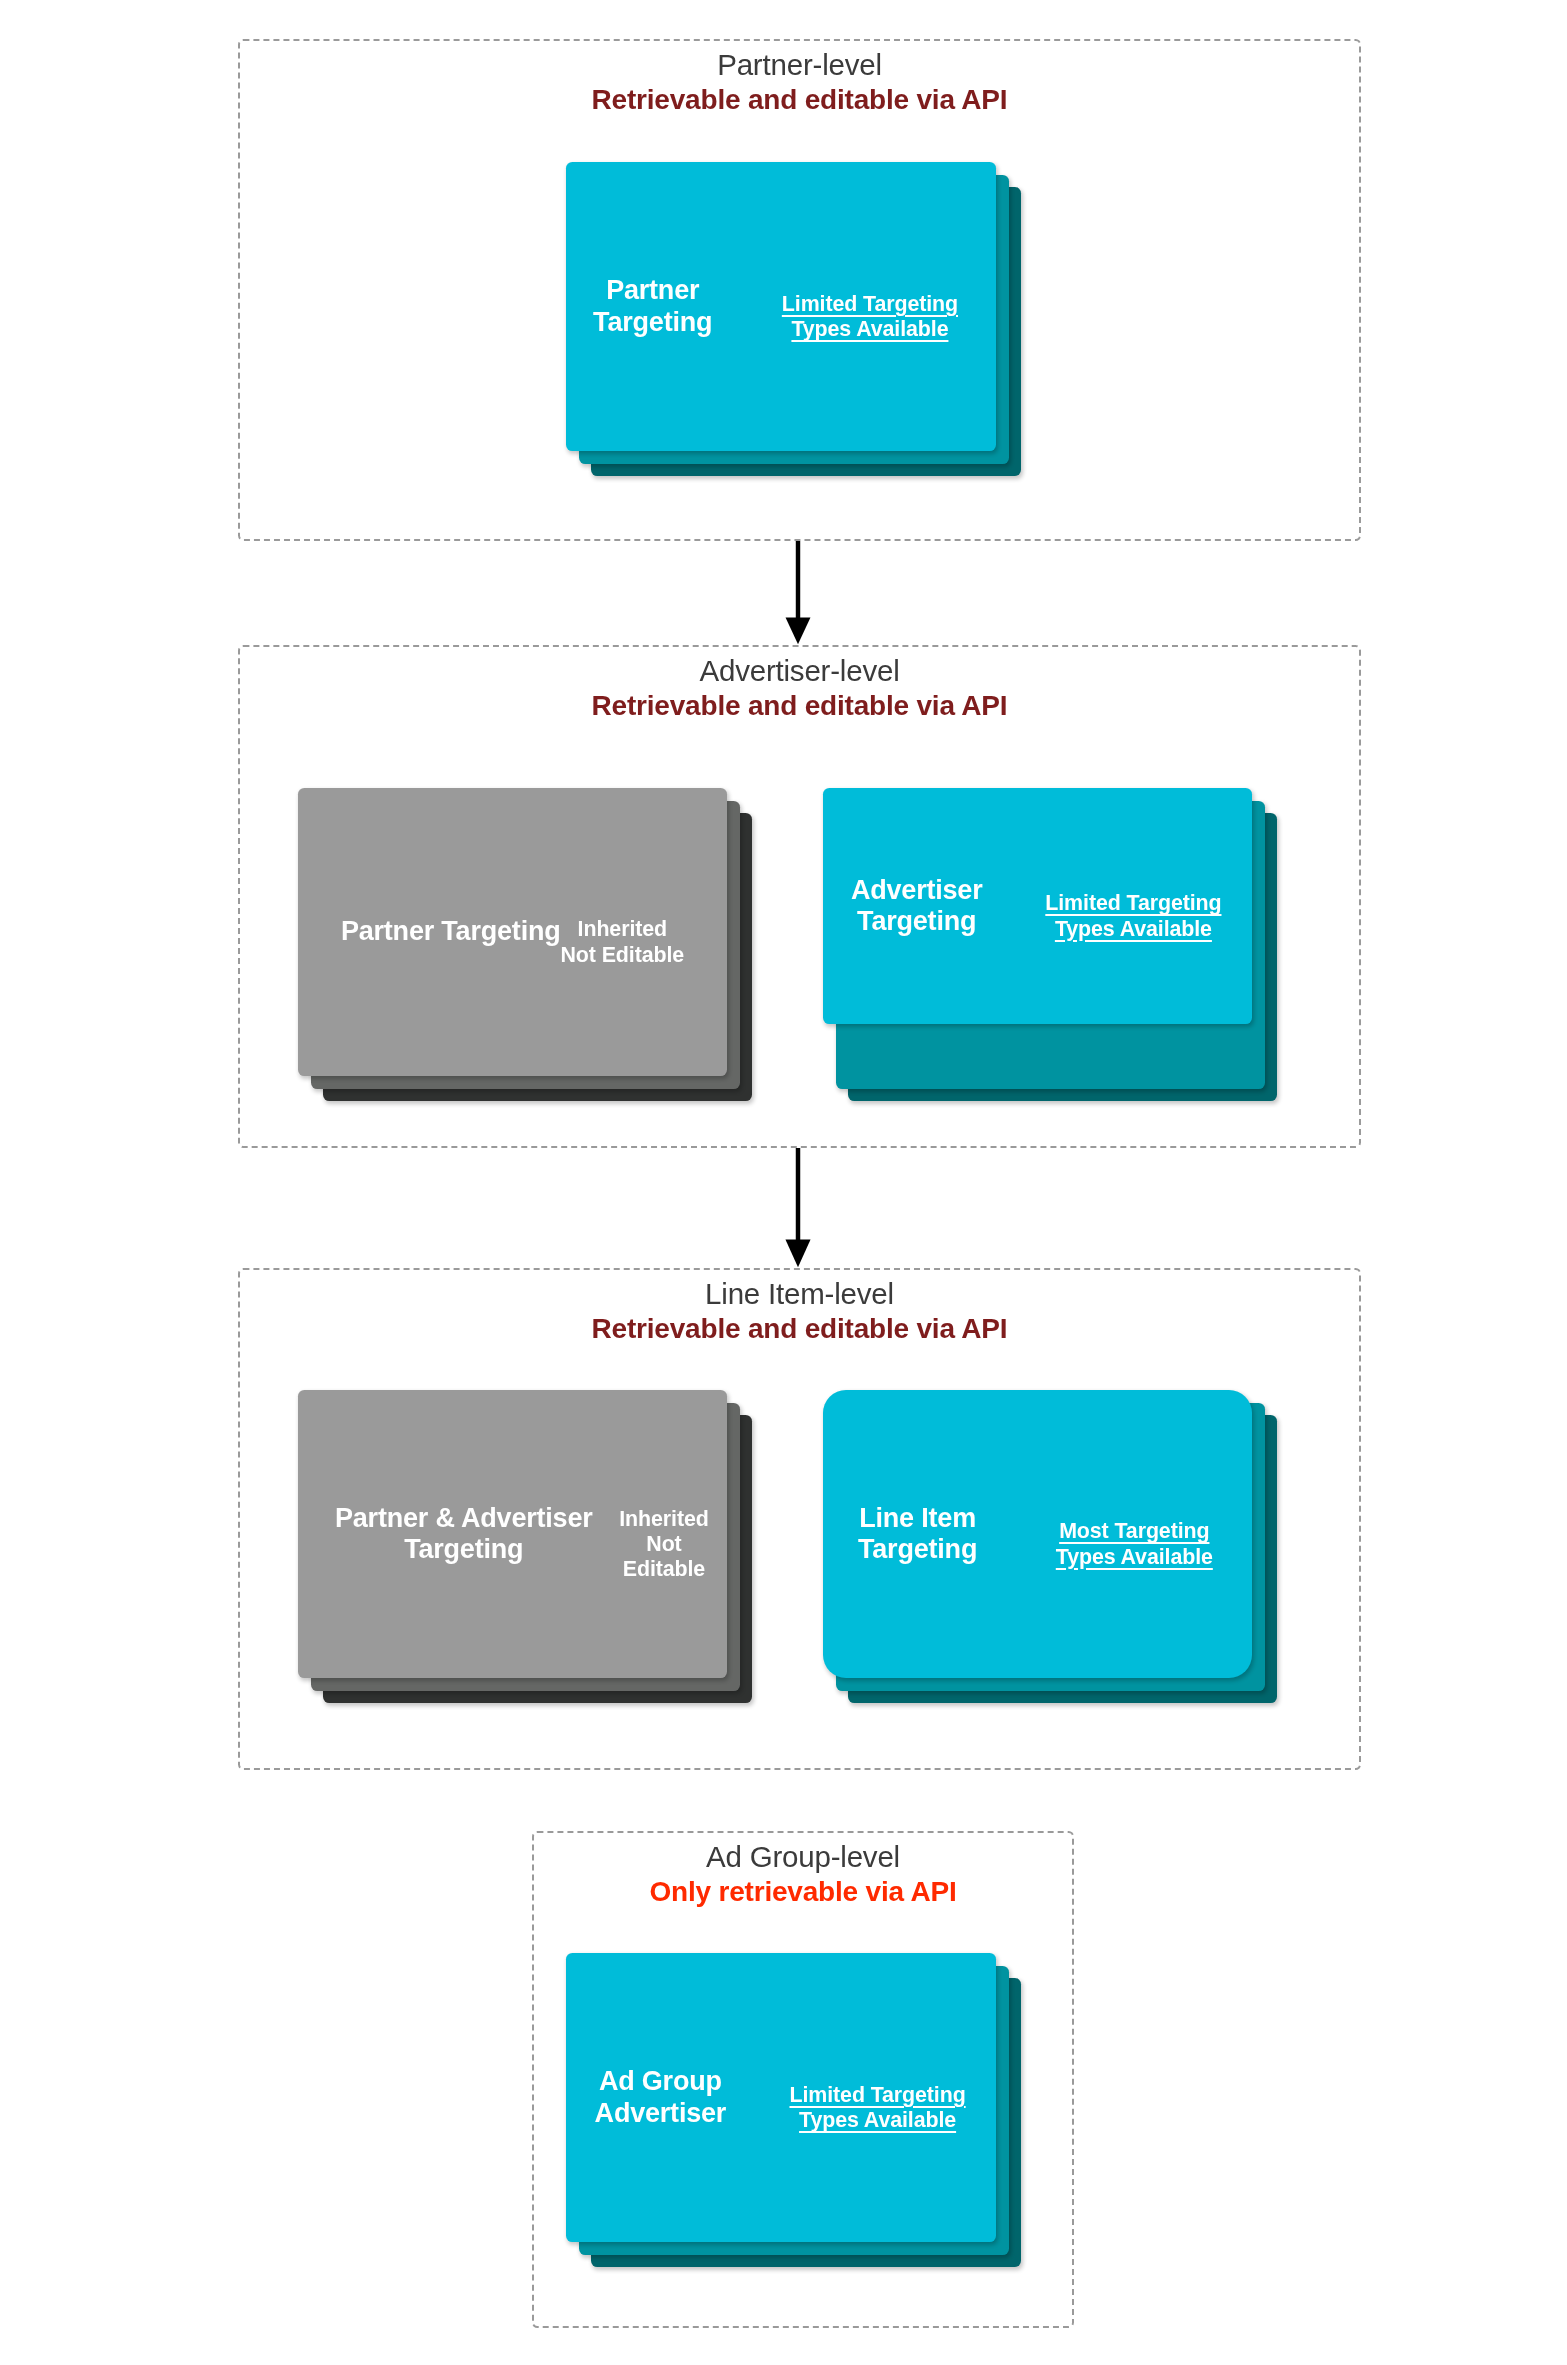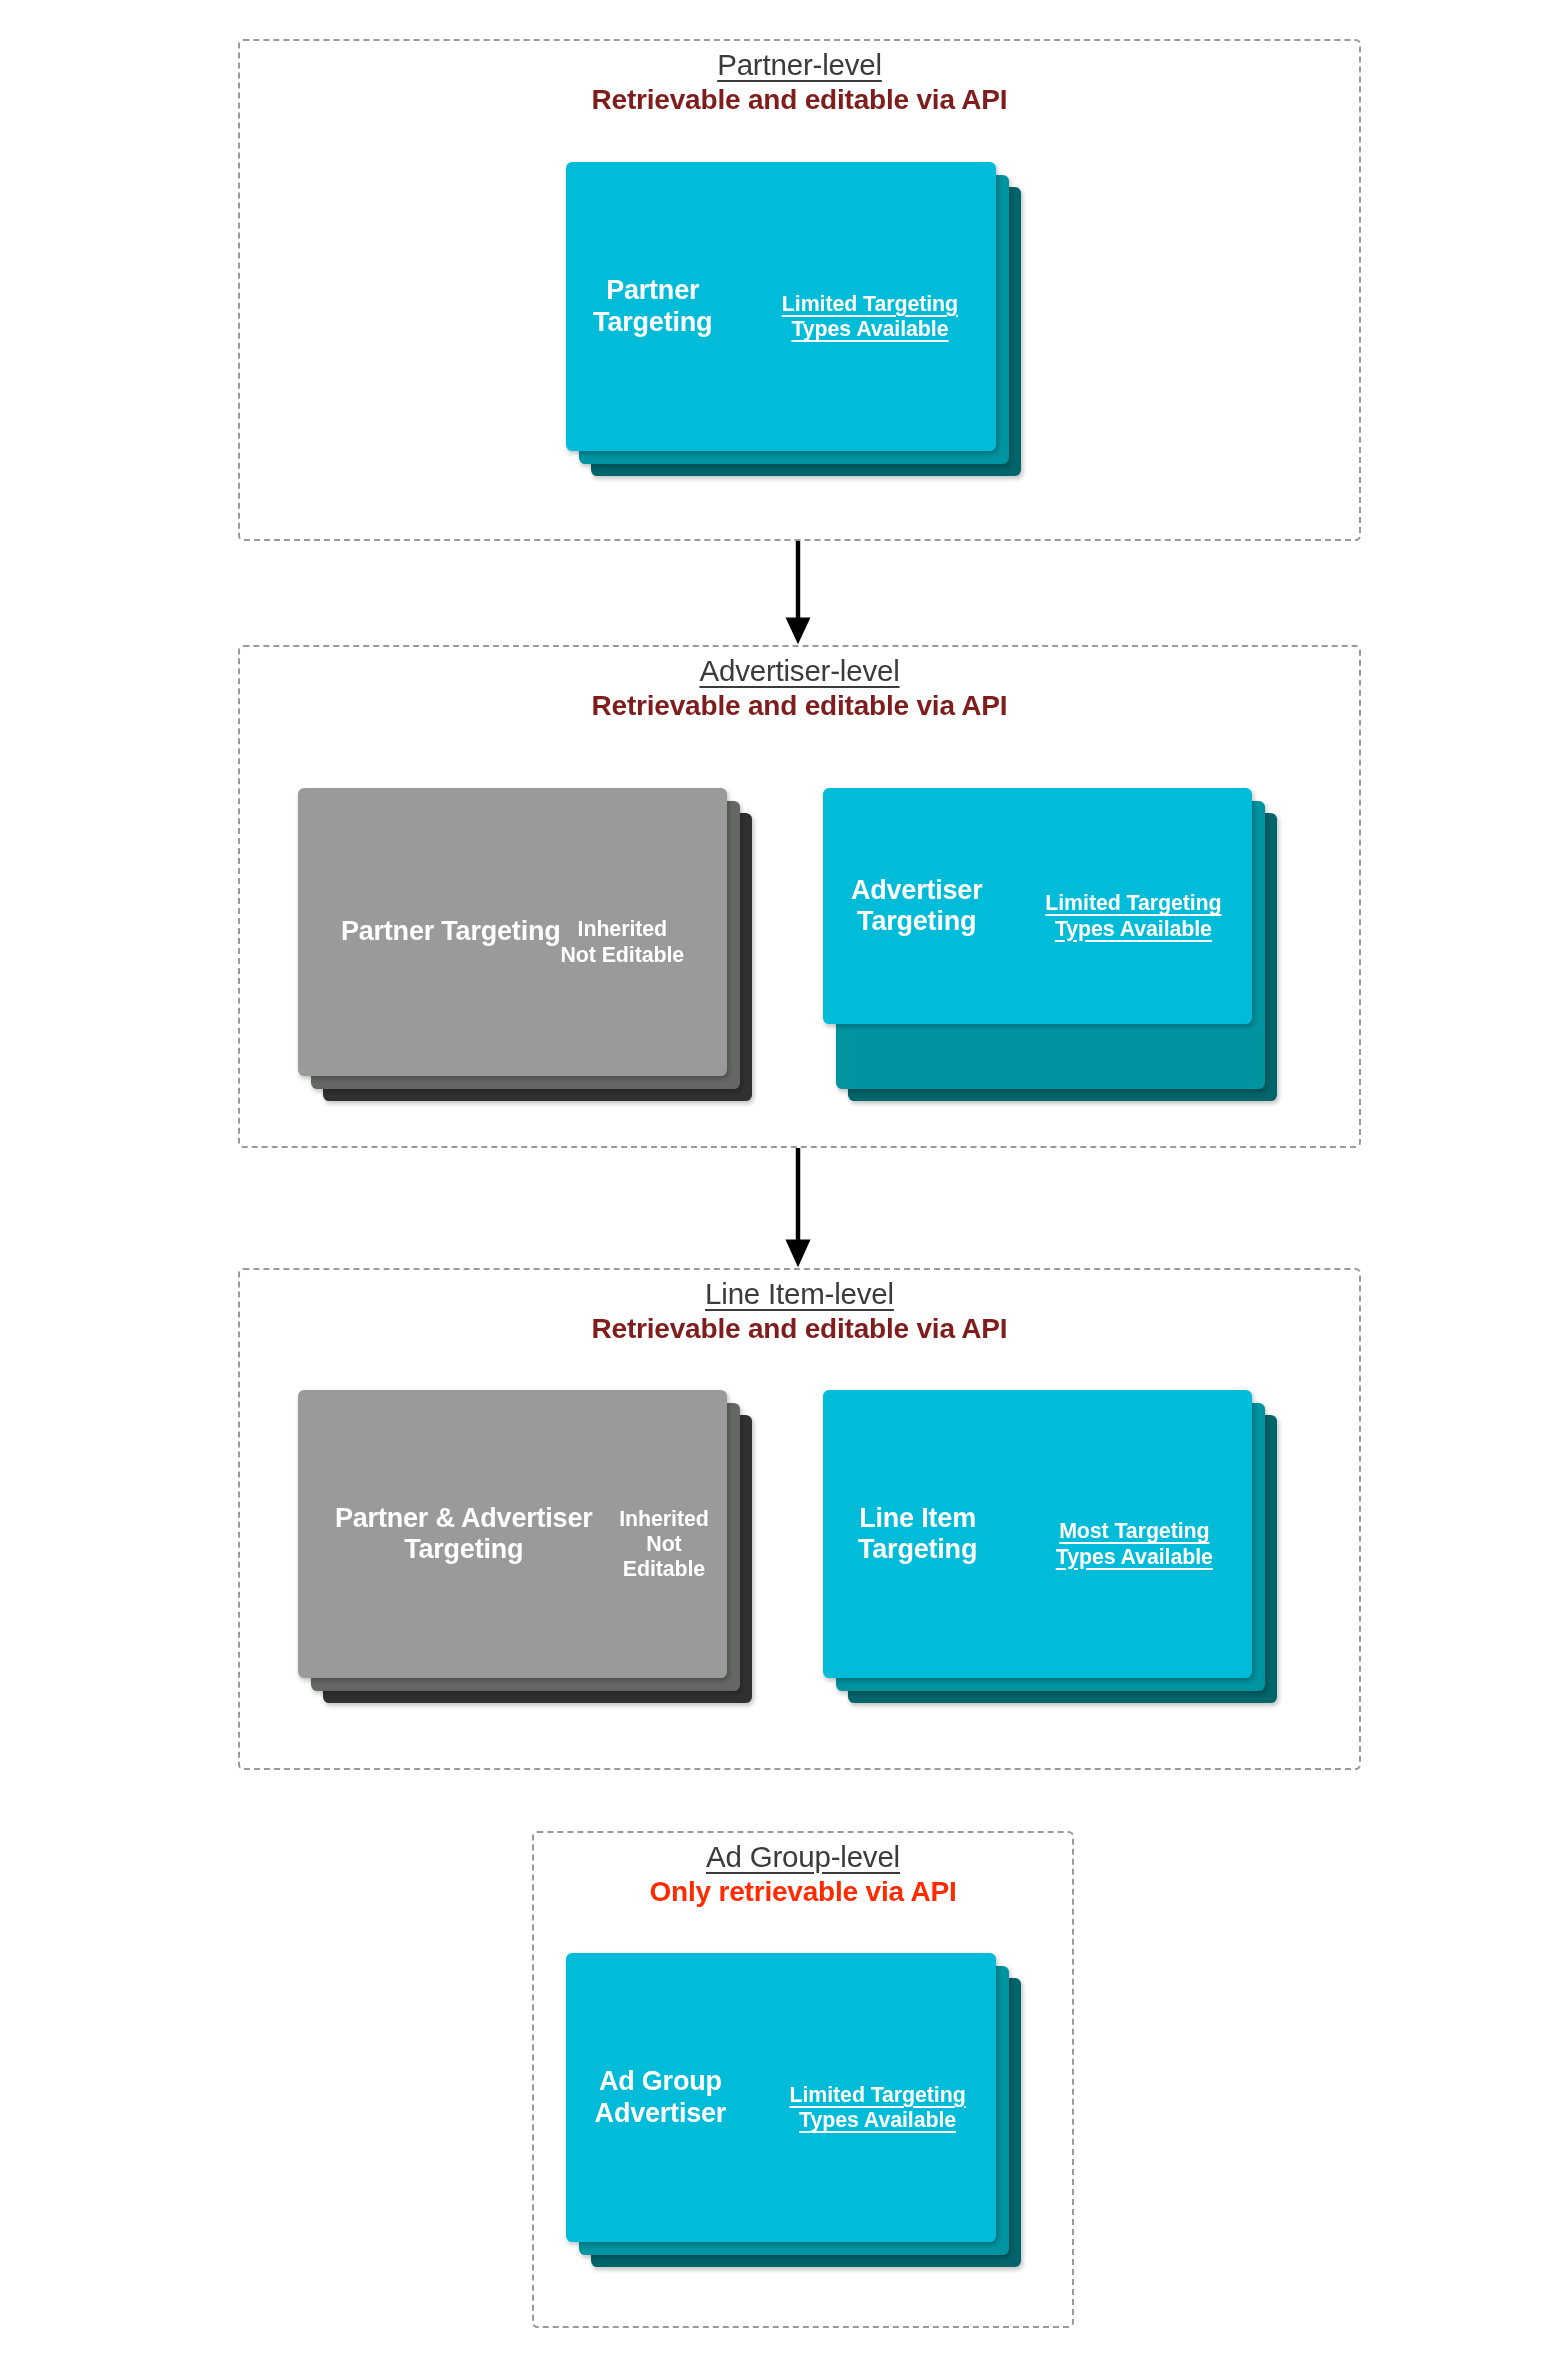--- a/index.html
+++ b/index.html
@@ -38,21 +38,20 @@
     left: 0;
     right: 0;
     text-align: center;
     line-height: 1.0;
   }
   .level-title {
     display: inline-block;
     font-size: 29.5px;
     font-weight: 400;
     color: #3b3b3b;
-    text-decoration: underline;
     text-underline-offset: 4.5px;
     letter-spacing: -0.2px;
     white-space: nowrap;
   }
   .level-sub {
     display: block;
     margin-top: 6.3px;
     font-size: 28px;
     font-weight: 700;
     color: #7f1d1d;
@@ -207,21 +206,21 @@
       <div class="card-layer front" style="width:429px; height:288px;">
         <div class="card-title">Partner &amp; Advertiser Targeting</div>
         <div class="card-note" style="white-space:pre-line;">Inherited
 Not Editable</div>
       </div>
     </div>
 
     <div class="card-stack cyan" style="left:583px; top:120px; width:454px; height:313px;">
       <div class="card-layer back" style="width:429px; height:288px;"></div>
       <div class="card-layer mid" style="width:429px; height:288px;"></div>
-      <div class="card-layer front" style="width:429px; height:288px;">
+      <div class="card-layer front" style="width:429px; height:288px;border-radius:23px;">
         <div class="card-title">Line Item Targeting</div>
         <div class="card-note underlined">Most Targeting Types Available</div>
       </div>
     </div>
   </div>
 
   <div class="level-box" style="left:532px; top:1831px; width:542px; height:497px;">
     <div class="level-heading" style="top:9px;">
       <span class="level-title">Ad Group-level</span>
       <span class="level-sub alert">Only retrievable via API</span>

